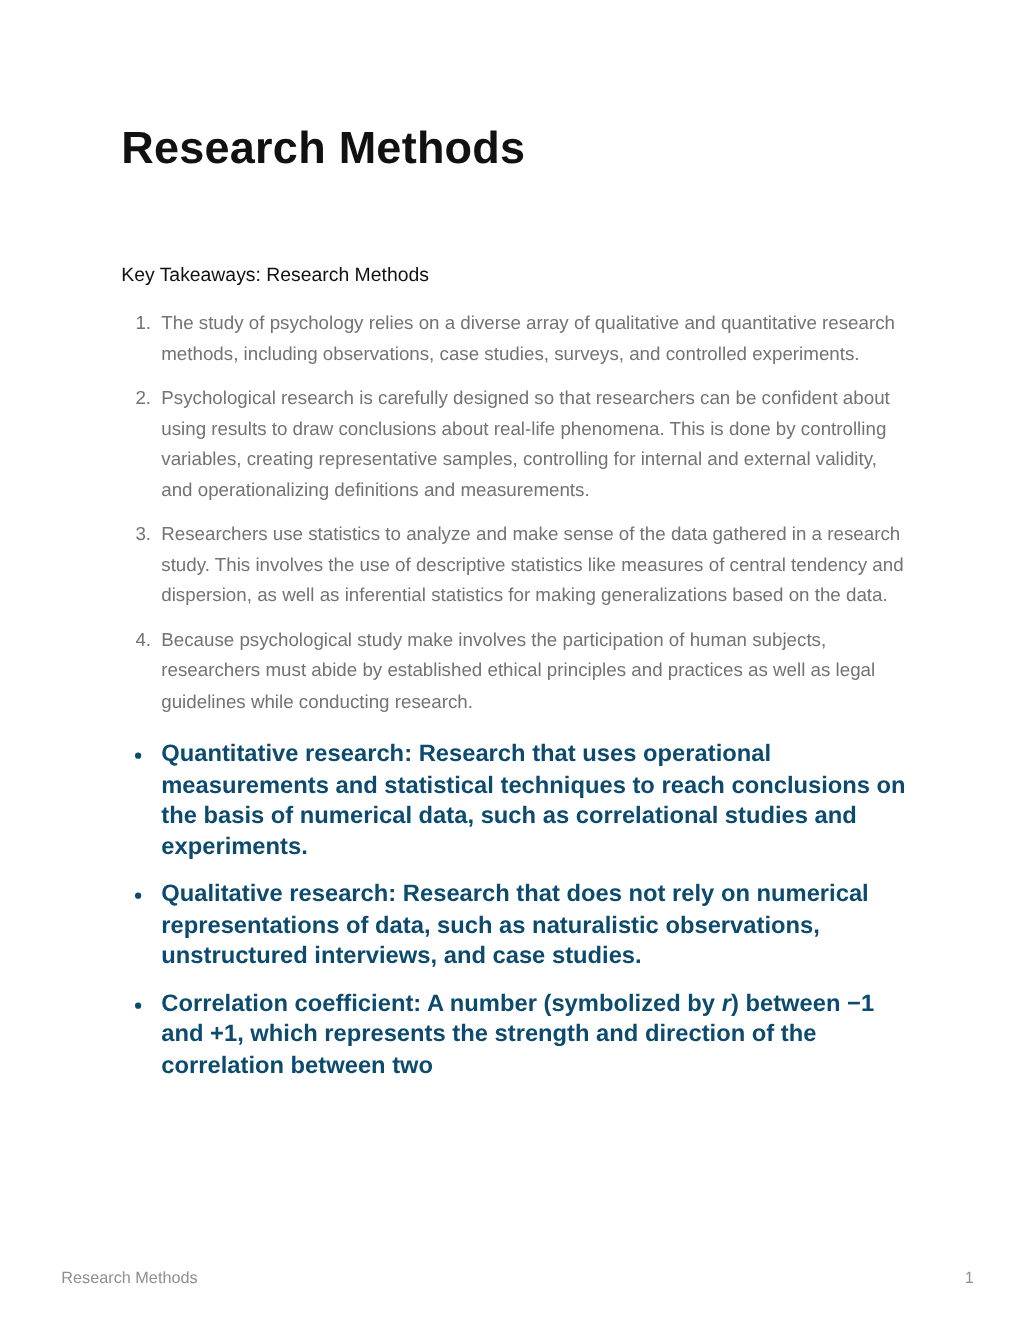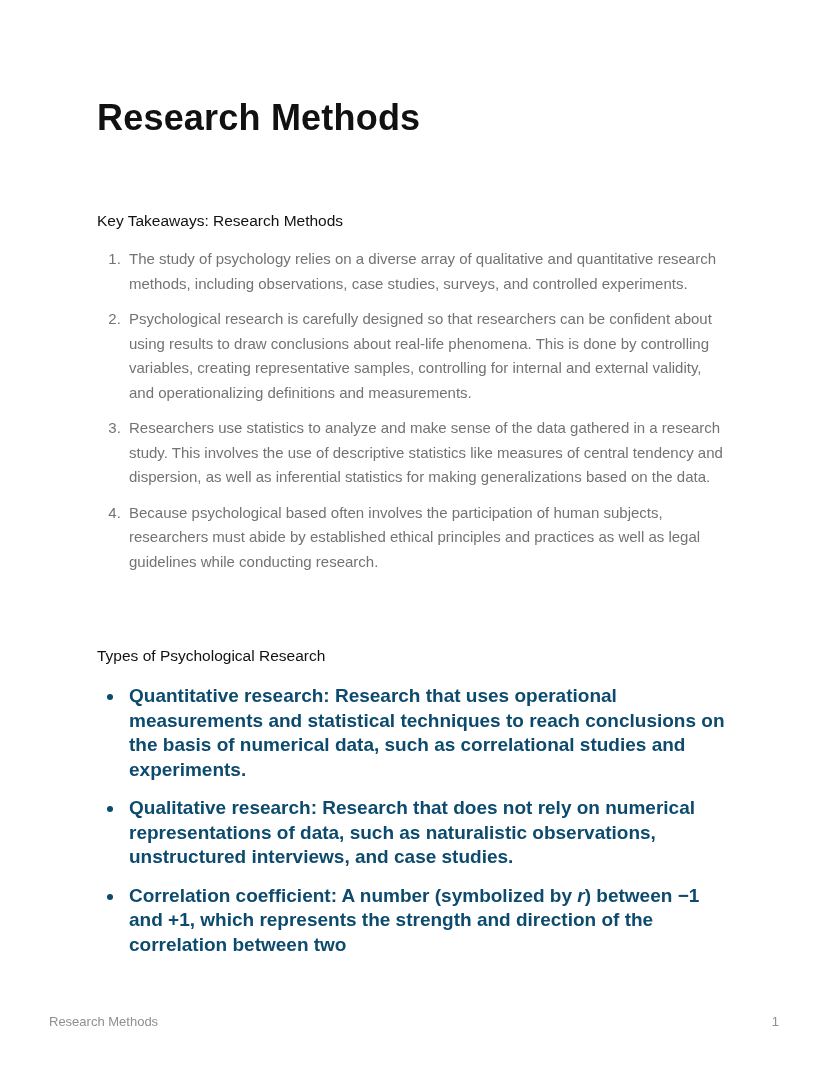--- a/index.html
+++ b/index.html
@@ -83,24 +83,23 @@
   <div class="content">
 
     <h1 class="doc-title">Research Methods</h1>
 
     <h2 class="section-heading heading-takeaways">Key Takeaways: Research Methods</h2>
 
     <ol class="takeaways-list">
       <li>The study of psychology relies on a diverse array of qualitative and quantitative research methods, including observations, case studies, surveys, and controlled experiments.</li>
       <li>Psychological research is carefully designed so that researchers can be confident about using results to draw conclusions about real-life phenomena. This is done by controlling variables, creating representative samples, controlling for internal and external validity, and operationalizing definitions and measurements.</li>
       <li>Researchers use statistics to analyze and make sense of the data gathered in a research study. This involves the use of descriptive statistics like measures of central tendency and dispersion, as well as inferential statistics for making generalizations based on the data.</li>
-      <li>Because psychological based often involves the participation of human subjects, researchers must abide by established ethical principles and practices as well as legal guidelines while conducting research.</li>
+      <li>Because psychological study make involves the participation of human subjects, researchers must abide by established ethical principles and practices as well as legal guidelines while conducting research.</li>
     </ol>
 
-    <h2 class="section-heading heading-types">Types of Psychological Research</h2>
 
     <ul class="types-list">
       <li>Quantitative research: Research that uses operational measurements and statistical techniques to reach conclusions on the basis of numerical data, such as correlational studies and experiments.</li>
       <li>Qualitative research: Research that does not rely on numerical representations of data, such as naturalistic observations, unstructured interviews, and case studies.</li>
       <li><span>Correlation coefficient: A number (symbolized by </span><span class="italic-term">r</span><span>) between −1 and +1, which represents the strength and direction of the correlation between two</span></li>
     </ul>
 
   </div>
 
   <div class="page-footer">

